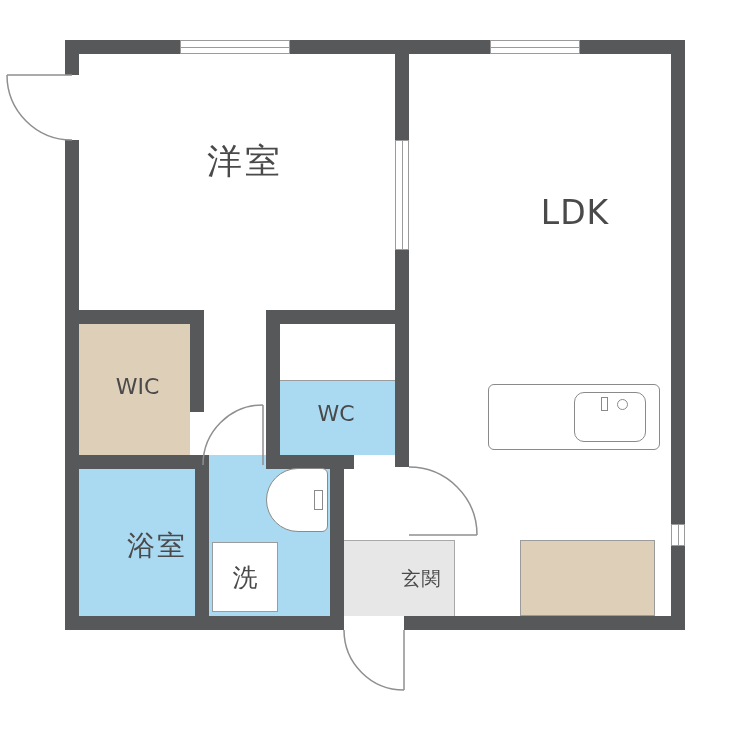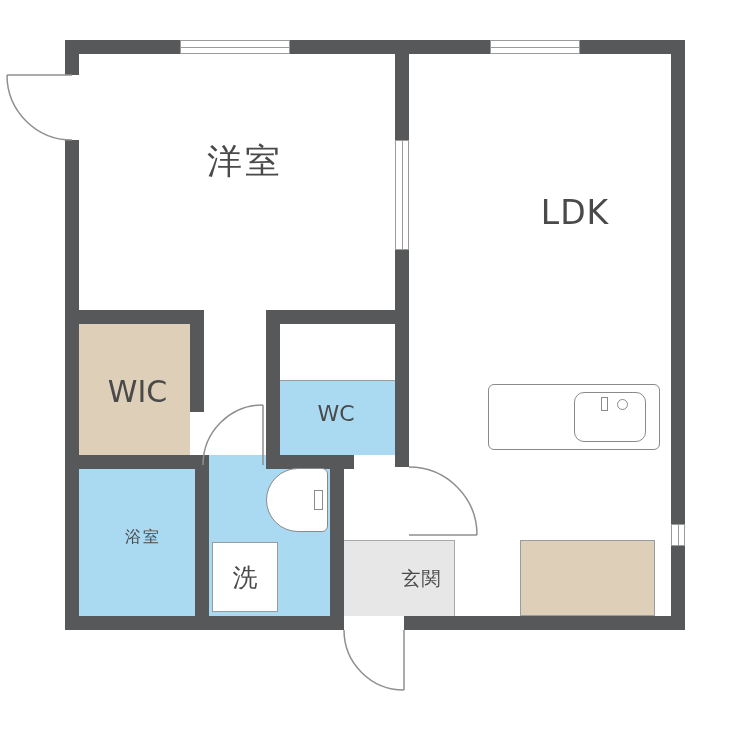--- a/index.html
+++ b/index.html
@@ -69,23 +69,23 @@
   <div class="fixture" style="left:617px;top:399px;width:11px;height:11px;border-width:1px;border-radius:50%;"></div>
   <div class="fixture" style="left:266px;top:468px;width:62px;height:64px;border-radius:32px 6px 6px 32px;"></div>
   <div class="fixture" style="left:314px;top:490px;width:9px;height:20px;border-width:1px;"></div>
 
   <div class="abs" style="left:212px;top:542px;width:66px;height:70px;background:#fff;border:1px solid #9b9b9b;display:flex;align-items:center;justify-content:center;">
     <span class="room-label" style="position:static;font-size:25px;">洗</span>
   </div>
 
   <div class="room-label" style="left:150px;top:138px;width:190px;font-size:35px;letter-spacing:3px;">洋室</div>
   <div class="room-label" style="left:480px;top:193px;width:190px;font-size:33px;letter-spacing:1px;">LDK</div>
-  <div class="room-label" style="left:79px;top:374px;width:117px;font-size:30px;">WIC</div>
+  <div class="room-label" style="left:79px;top:374px;width:117px;font-size:22px;">WIC</div>
   <div class="room-label" style="left:280px;top:401px;width:112px;font-size:22px;">WC</div>
-  <div class="room-label" style="left:73px;top:527px;width:140px;font-size:16px;letter-spacing:2px;">浴室</div>
+  <div class="room-label" style="left:87px;top:527px;width:140px;font-size:28px;letter-spacing:2px;">浴室</div>
   <div class="room-label" style="left:344px;top:566px;width:111px;font-size:19px;letter-spacing:1px;padding-left:44px;">玄関</div>
 
   <svg class="overlay" width="750" height="750" viewBox="0 0 750 750">
     <g stroke="#8f8f8f" stroke-width="1.5" fill="none">
       <g>
         <path d="M72,75 L7,75"></path>
         <path d="M72,140 A65,65 0 0 1 7,75"></path>
       </g>
       <g>
         <path d="M263,405 L263,465"></path>

